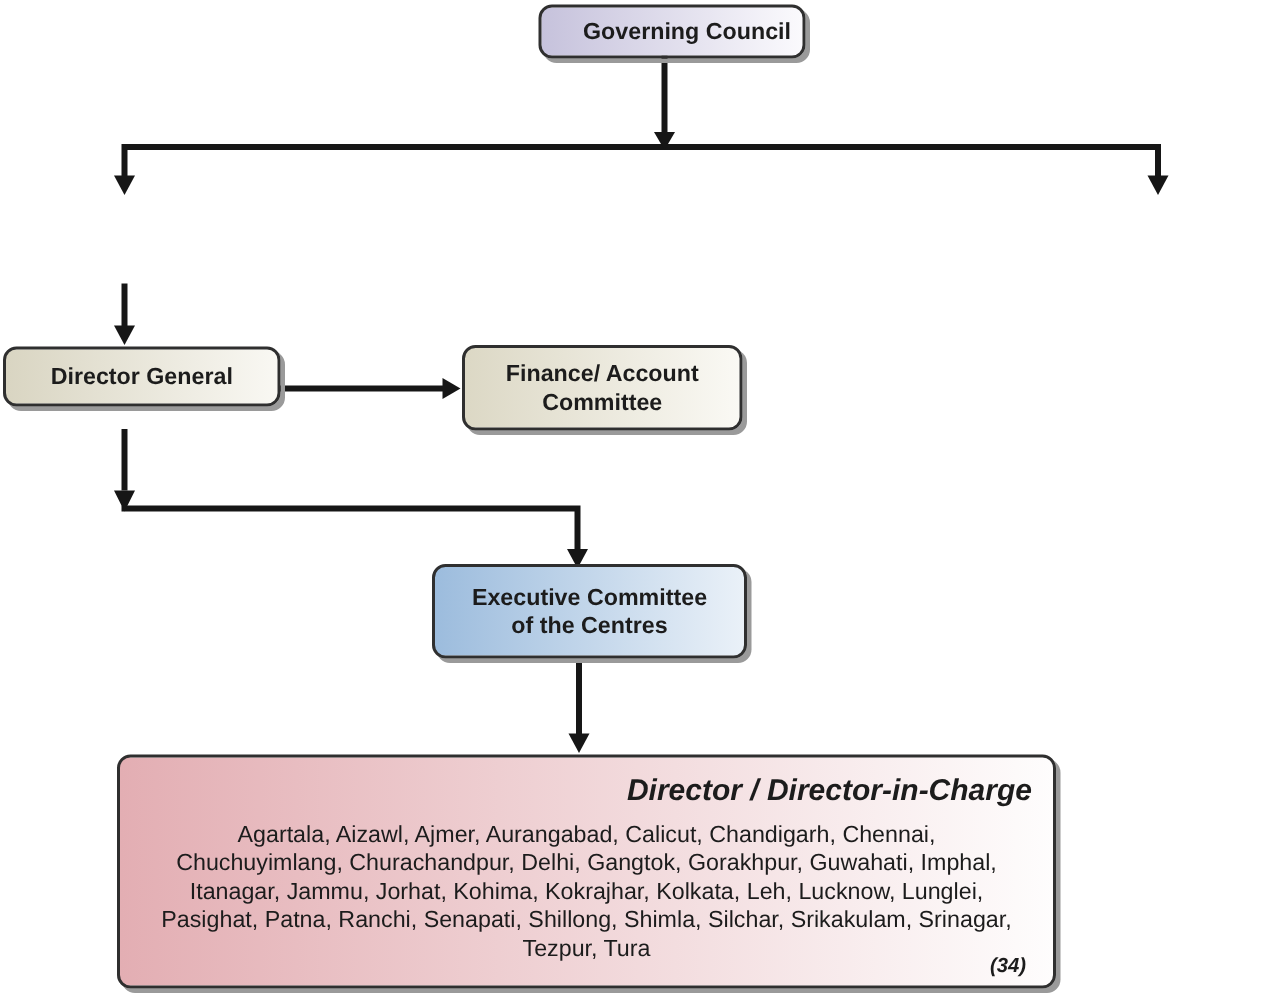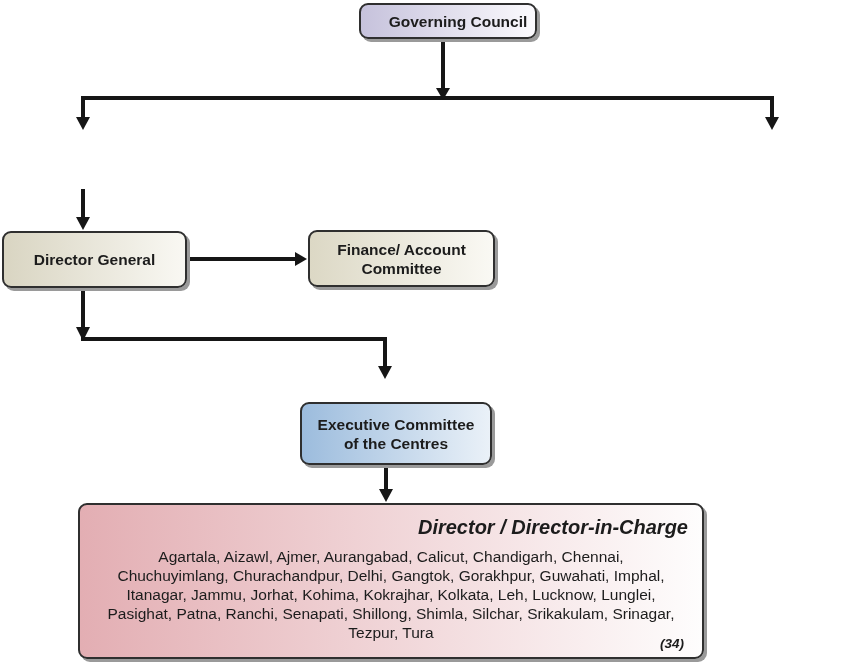--- a/index.html
+++ b/index.html
@@ -38,23 +38,23 @@
   }
   .node .label {
     font-weight: bold;
     font-size: 15.5px;
     line-height: 19px;
     white-space: pre-line;
   }
   .node-governing   { left: 359px; top: 3px;   width: 178px; height: 36px; }
   .node-management  { left: 2px;   top: 132px; width: 185px; height: 58px; }
   .node-academic    { left: 665px; top: 131px; width: 182px; height: 57px; }
-  .node-dg          { left: 2px;   top: 231px; width: 185px; height: 57px; }
+  .node-dg          { left: 2px;   top: 231px; width: 185px; height: 40px; }
   .node-finance     { left: 308px; top: 230px; width: 187px; height: 57px; }
-  .node-executive   { left: 288px; top: 402px; width: 192px; height: 63px; margin-left: 12px; }
+  .node-executive   { left: 288px; top: 376px; width: 210px; height: 63px; }
   .node-directors {
     left: 78px; top: 503px; width: 626px; height: 156px;
     display: block;
     padding: 11px 14px 8px 14px;
   }
   .directors-title {
     font-weight: bold;
     font-size: 20px;
     text-align: right;
     font-style: italic;

